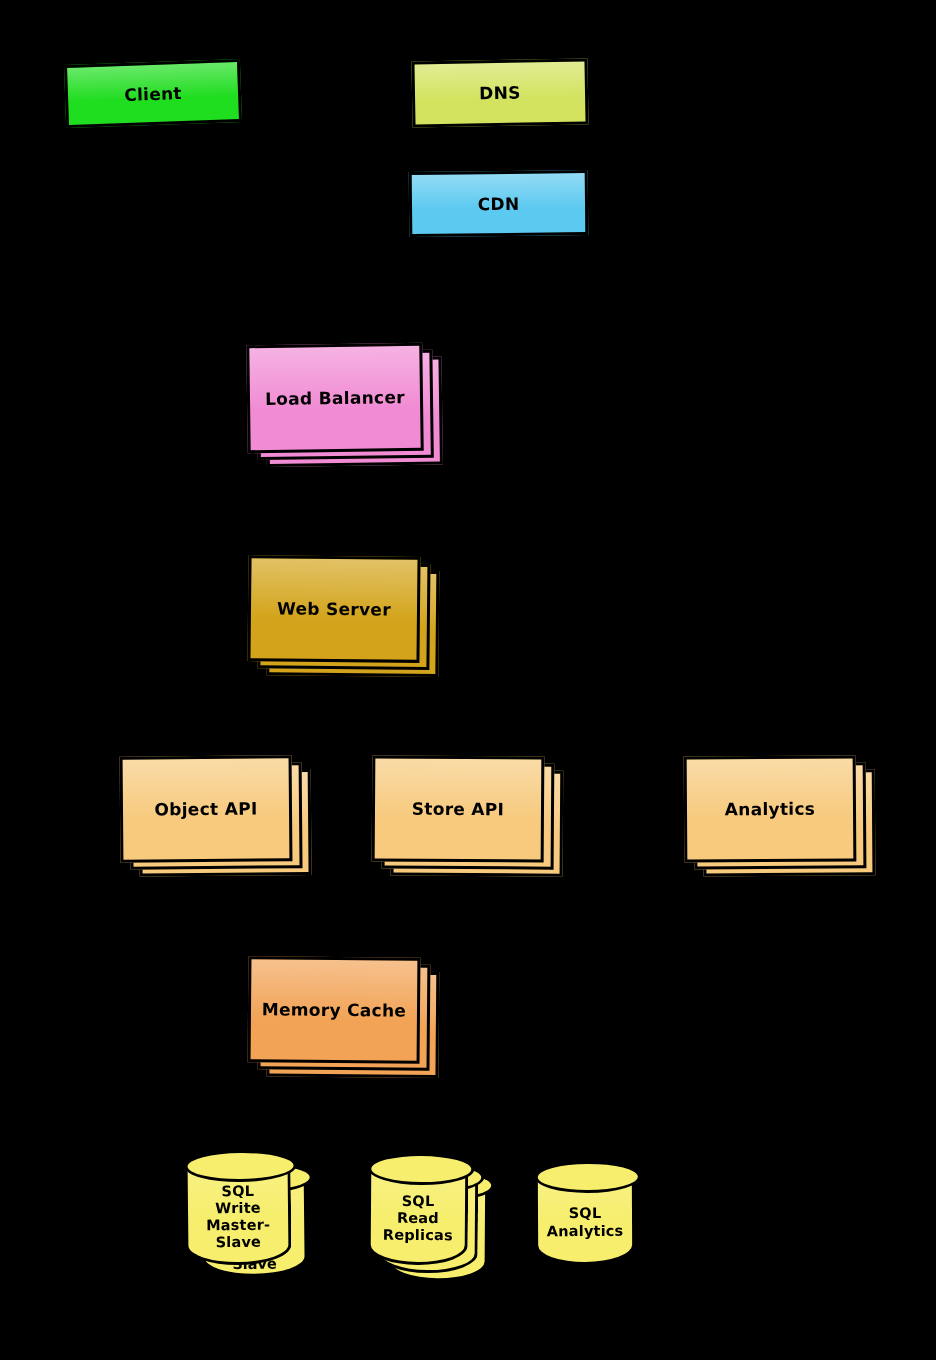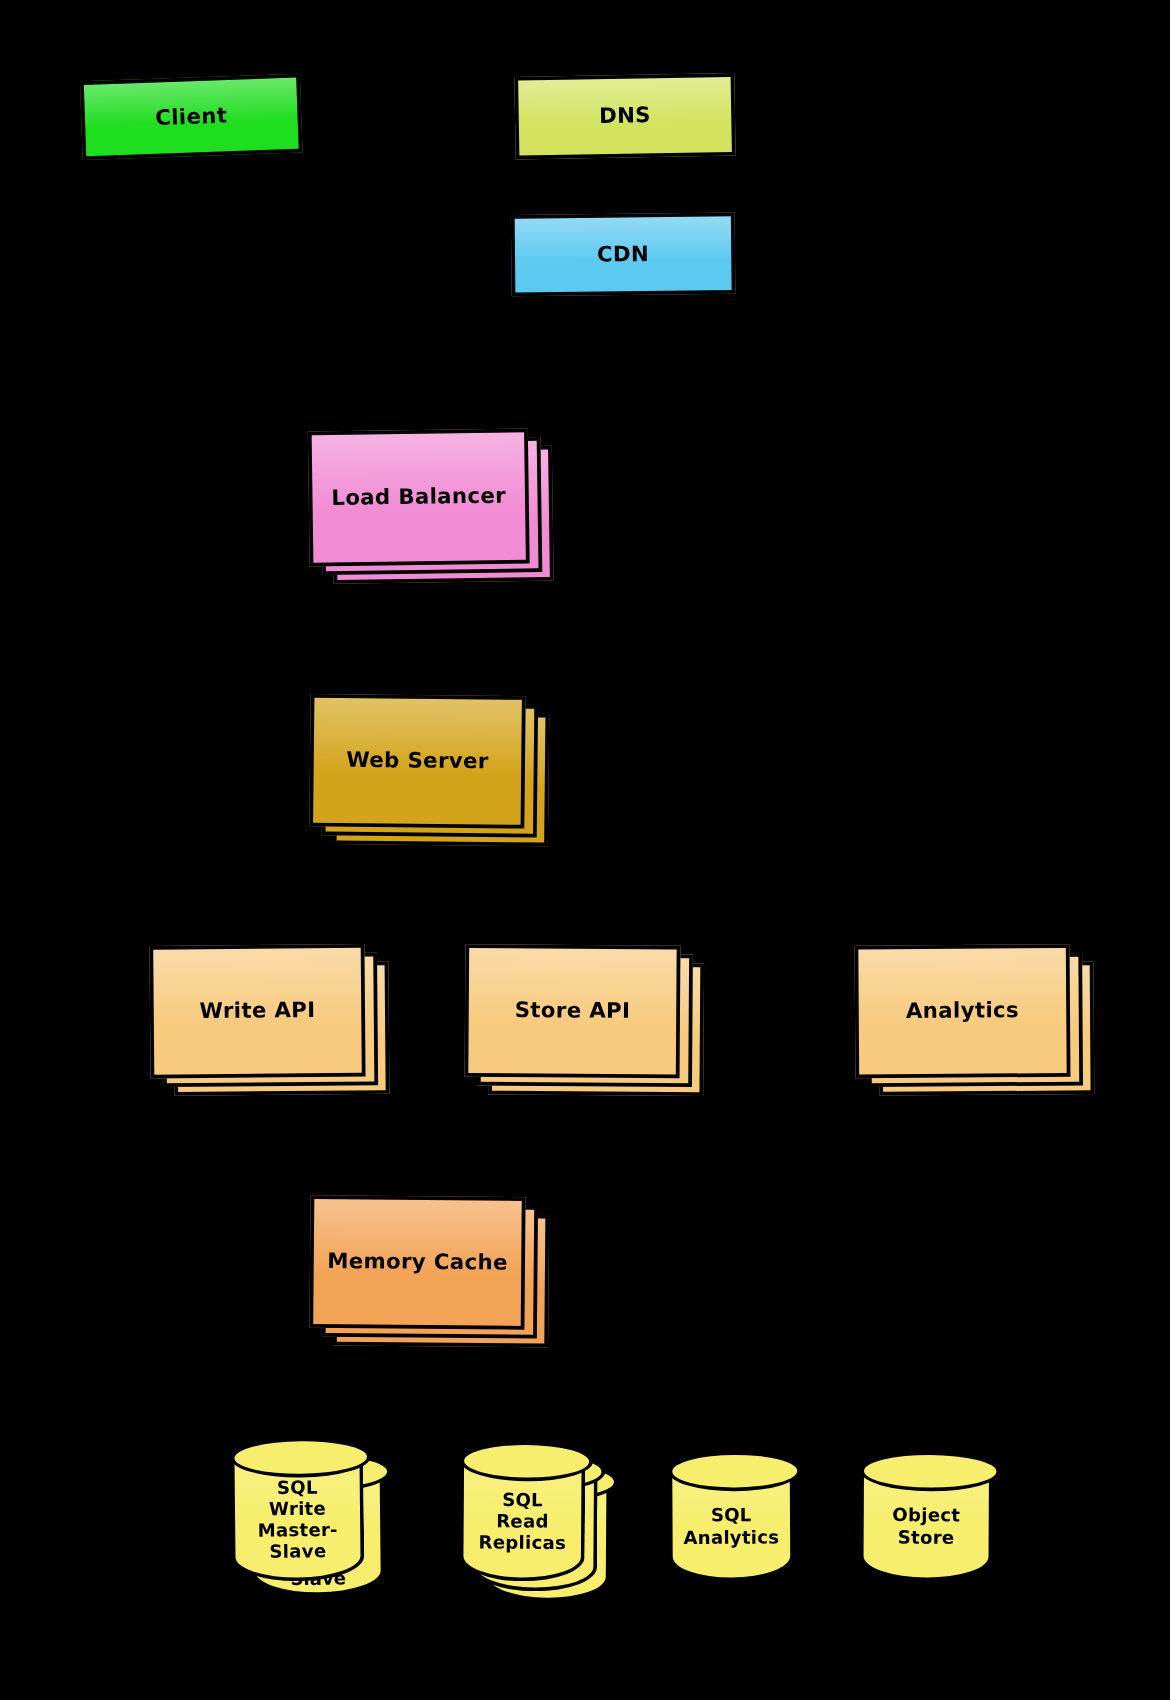--- a/index.html
+++ b/index.html
@@ -99,21 +99,21 @@
   </div>
 
   <div class="node stack2" style="left: 248px; top: 556px; width: 172px; height: 106px; transform: rotate(0.6deg); --c: #d3a41b;">
     <div class="paper">
       <span class="label">Web Server</span>
     </div>
   </div>
 
   <div class="node stack2" style="left: 120px; top: 756px; width: 172px; height: 106px; transform: rotate(-0.5deg); --c: #f7ca7d;">
     <div class="paper">
-      <span class="label">Write API</span>
+      <span class="label">Object API</span>
     </div>
   </div>
 
   <div class="node stack2" style="left: 372px; top: 756px; width: 172px; height: 106px; transform: rotate(0.4deg); --c: #f7ca7d;">
     <div class="paper">
       <span class="label">Store API</span>
     </div>
   </div>
 
   <div class="node stack2" style="left: 684px; top: 756px; width: 172px; height: 106px; transform: rotate(-0.4deg); --c: #f7ca7d;">
@@ -150,20 +150,14 @@
     </div>
   </div>
 
   <div class="node" style="left: 535px; top: 1161px; width: 100px; height: 104px; transform: rotate(-0.3deg); --c: #f6ee6c;">
     <div class="cyl">
       <span class="cyl-label">SQL
 Analytics</span>
     </div>
   </div>
 
-  <div class="node" style="left: 688px; top: 1161px; width: 106px; height: 104px; transform: rotate(0.3deg); --c: #f6ee6c;">
-    <div class="cyl">
-      <span class="cyl-label">Object
-Store</span>
-    </div>
-  </div>
 
 </div>
 
 </body></html>

